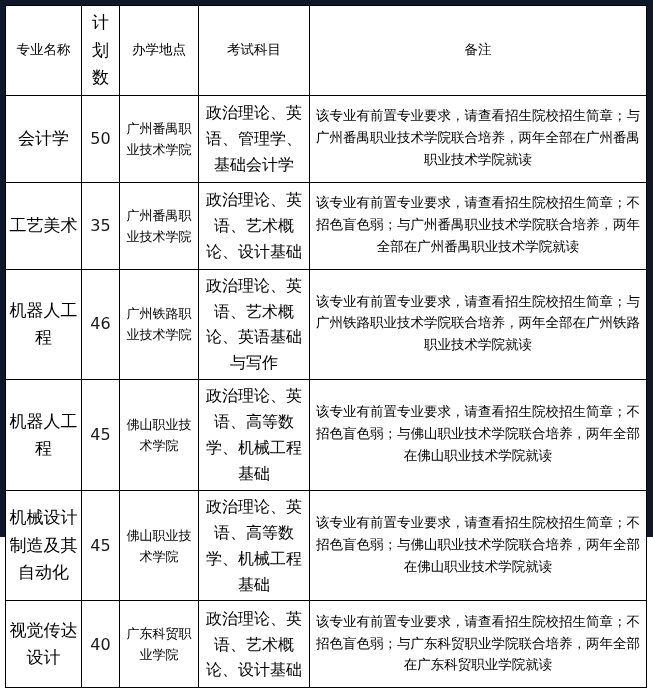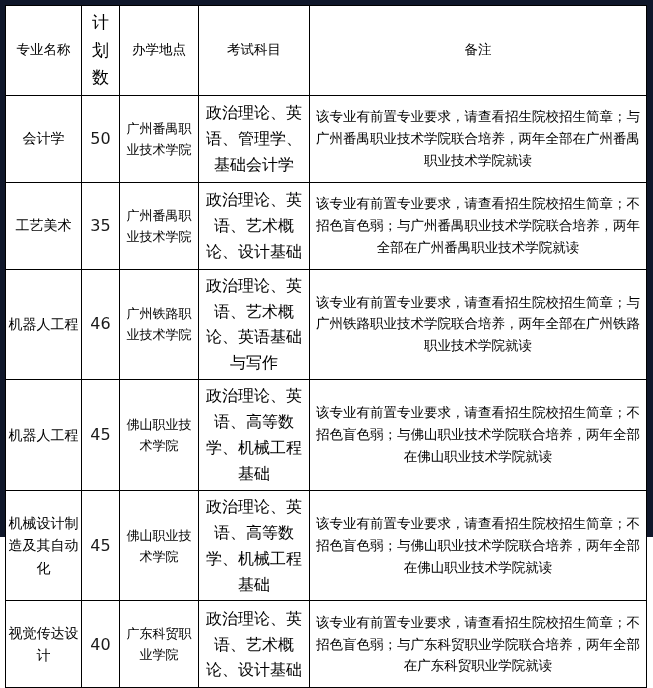--- a/index.html
+++ b/index.html
@@ -50,41 +50,42 @@
     height: 76px;
     font-size: 13.5px;
   }
   th.col-plan-head {
     font-size: 17px;
     line-height: 1.55;
   }
   tbody tr { height: 87px; }
 
   td.cell-major {
-    font-size: 14px;
+    font-size: 17px;
     line-height: 1.72;
     margin-left: 47px;
   }
   td.cell-plan {
     font-size: 16px;
     color: #1a1a1a;
   }
   td.cell-place {
     font-size: 13px;
     line-height: 1.72;
   }
   td.cell-subject {
     font-size: 16px;
     line-height: 1.72;
   }
   td.cell-remark {
     font-size: 13.5px;
     line-height: 1.78;
     padding-left: 7px;
     padding-right: 7px;
+    font-family: Liberation Mono, monospace;
   }
 </style>
 </head>
 <body>
 
 <div id="page">
   <table class="admissions-table">
     <colgroup>
       <col class="c-major">
       <col class="c-plan">

